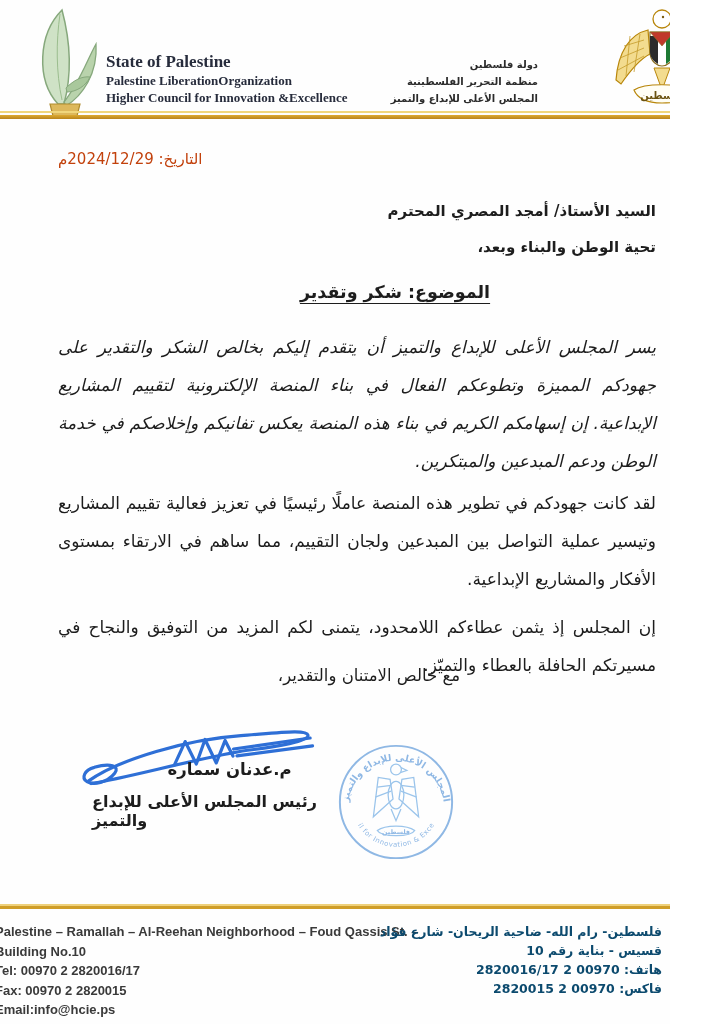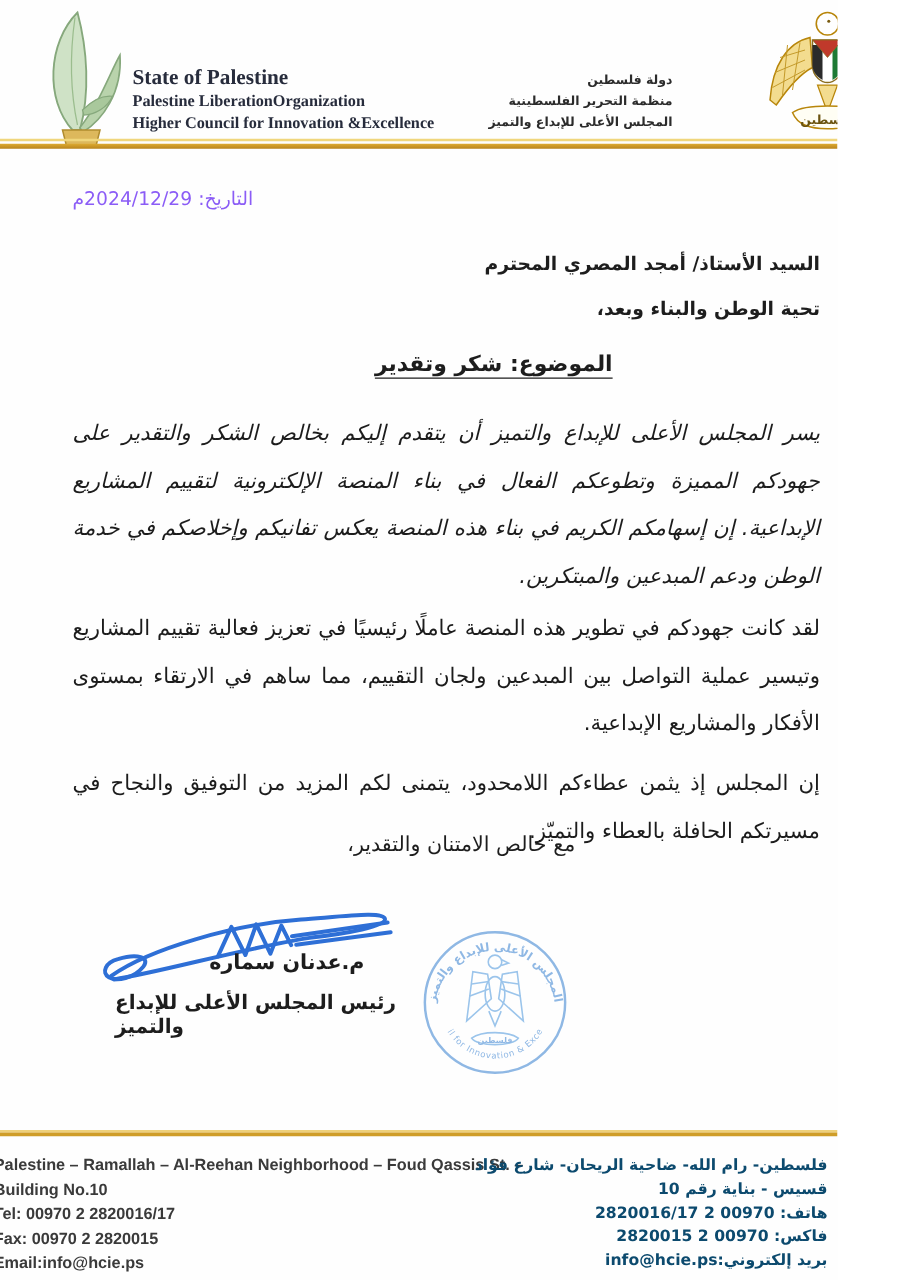--- a/index.html
+++ b/index.html
@@ -10,21 +10,21 @@
   .abs{position:absolute;}
   
   .hdr-en{left:106px;top:54px;font-family:"Liberation Serif",serif;color:#272c3c;line-height:15px;}
   .hdr-en .t{font-size:17px;font-weight:bold;margin-bottom:4px;}
   .hdr-en .s{font-size:13px;font-weight:600;margin-top:2px;}
   .hdr-ar{right:132px;top:56px;direction:rtl;text-align:right;color:#2b2b2b;
           font-size:10px;font-weight:bold;line-height:17px;}
   .rule1{left:0;right:0;top:111px;height:2px;background:#f0d67c;}
   .rule2{left:0;right:0;top:115px;height:4px;background:linear-gradient(to bottom,#ddaa31,#b9841c);}
   
-  .date{left:58px;top:150px;direction:rtl;text-align:center;font-size:15px;color:#8b5cf6;}
+  .date{left:58px;top:150px;direction:rtl;text-align:center;font-size:15px;color:#c2410c;}
   .rcpt{left:200px;right:14px;direction:rtl;text-align:right;font-weight:bold;font-size:15px;}
   .rcpt1{top:202px;} .rcpt2{top:238px;}
   .subject{left:58px;right:14px;top:282px;direction:rtl;text-align:center;font-weight:bold;
            font-size:17.5px;transform:translateX(38px);}
   .subject span{text-decoration:underline;text-underline-offset:5px;}
   .para{left:58px;right:14px;direction:rtl;text-align:justify;text-align-last:right;
         font-size:17px;line-height:38px;color:#1c1c1c;}
   .p1{top:328px;font-style:italic;} .p2{top:484px;} .p3{top:608px;}
   .closing{left:58px;right:14px;top:666px;direction:rtl;text-align:center;
            font-weight:normal;font-size:16.5px;transform:translateX(12px);}
@@ -170,16 +170,15 @@
     <div>Palestine – Ramallah – Al-Reehan Neighborhood – Foud Qassis St. – Building No.10</div>
     <div>Tel: 00970 2 2820016/17</div>
     <div>Fax: 00970 2 2820015</div>
     <div>Email:info@hcie.ps</div>
   </div>
 
   <div class="abs f-ar">
     <div>فلسطين- رام الله- ضاحية الريحان- شارع فؤاد قسيس - بناية رقم 10</div>
     <div>هاتف: 00970 2 2820016/17</div>
     <div>فاكس: 00970 2 2820015</div>
-    <div>بريد إلكتروني:info@hcie.ps</div>
   </div>
 
 </div>
 
 </body></html>

